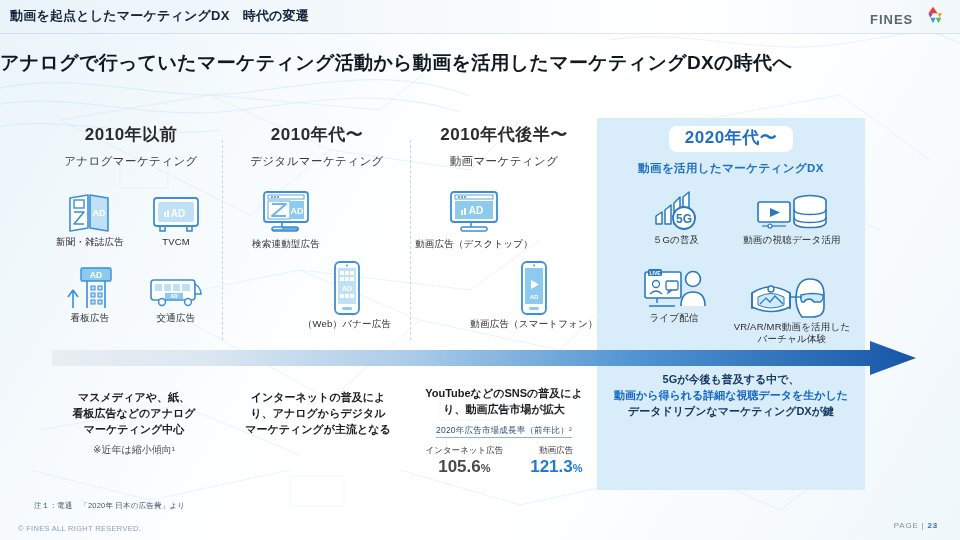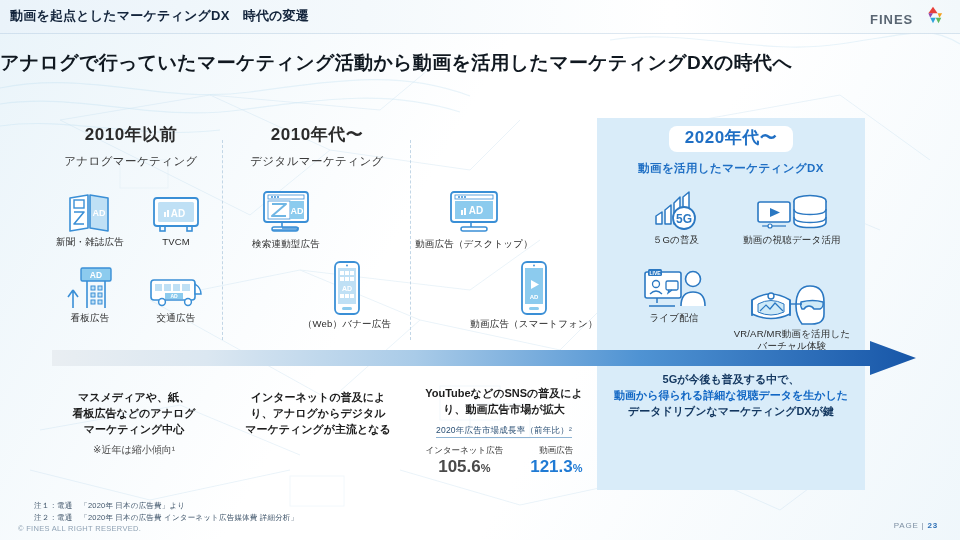--- a/index.html
+++ b/index.html
@@ -289,20 +289,24 @@
         <rect x="10" y="34" width="4" height="4" fill="#ffffff"></rect>
           <rect x="15" y="34" width="4" height="4" fill="#ffffff"></rect>
           <rect x="20" y="34" width="4" height="4" fill="#ffffff"></rect>
         <rect x="12" y="47" width="10" height="3" rx="1.5" fill="#8ccbee"></rect>
         <circle cx="17" cy="5.5" r="0.9" fill="#3a8fd6"></circle>
       </svg>
       <div class="cap">（Web）バナー広告</div>
     </div>
   </div>
 
+  <div class="col c3">
+    <div class="era">2010年代後半〜</div>
+    <div class="sub">動画マーケティング</div>
+  </div>
   <div class="icons" style="left:412px; top:190px; width:184px; height:152px; position:absolute;">
     <div class="icon-cell" style="left:0px; top:0; width:124px;">
       <svg width="58" height="46" viewBox="0 0 58 46">
         <rect x="6" y="2" width="46" height="30" rx="3" fill="#ffffff" stroke="#3a8fd6" stroke-width="1.8"></rect>
         <rect x="10" y="5" width="38" height="4" fill="#ffffff" stroke="#3a8fd6" stroke-width="0.8"></rect>
         <circle cx="14" cy="7" r="1" fill="#3a8fd6"></circle>
           <circle cx="17" cy="7" r="1" fill="#3a8fd6"></circle>
           <circle cx="20" cy="7" r="1" fill="#3a8fd6"></circle>
         <rect x="10" y="11" width="38" height="18" fill="#8ccbee"></rect>
         <text x="31" y="24" font-size="10" fill="#ffffff" text-anchor="middle" font-family="Liberation Sans, sans-serif" font-weight="bold">AD</text>
@@ -363,21 +367,21 @@
         <circle cx="15" cy="18" r="3.5" fill="none" stroke="#2b78c2" stroke-width="1.3"></circle>
         <path d="M9 28 q6 -6 12 0" fill="none" stroke="#2b78c2" stroke-width="1.3"></path>
         <rect x="25" y="15" width="12" height="9" rx="1.5" fill="none" stroke="#2b78c2" stroke-width="1.3"></rect>
         <path d="M28 24 L27 27 L31 24" fill="none" stroke="#2b78c2" stroke-width="1.2"></path>
         <path d="M16 32 L16 37 M8 40 L34 40" fill="none" stroke="#2b78c2" stroke-width="1.5"></path>
         <circle cx="52" cy="13" r="7.5" fill="#ffffff" stroke="#2b78c2" stroke-width="1.6"></circle>
         <path d="M40 40 q0 -14 12 -14 t12 14" fill="#ffffff" stroke="#2b78c2" stroke-width="1.6"></path>
       </svg>
       <div class="cap">ライブ配信</div>
     </div>
-    <div class="icon-cell wrapcap" style="left:126px; top:92px; width:132px;">
+    <div class="icon-cell wrapcap" style="left:126px; top:85px; width:132px;">
       <svg width="96" height="44" viewBox="0 0 96 44">
         <path d="M8 18 q18 -12 38 0 l0 14 q-19 9 -38 0 Z" fill="#ffffff" stroke="#2b78c2" stroke-width="1.6"></path>
         <path d="M14 22 q13 -7 26 0 l0 8 q-13 6 -26 0 Z" fill="#cfeaf8" stroke="#2b78c2" stroke-width="1"></path>
         <path d="M16 29 l6 -6 4 4 5 -6 8 8" fill="none" stroke="#2b78c2" stroke-width="1.2"></path>
         <circle cx="27" cy="14" r="3" fill="#ffffff" stroke="#2b78c2" stroke-width="1.4"></circle>
         <path d="M8 18 L8 34 M46 18 L46 34" stroke="#2b78c2" stroke-width="1.6" fill="none"></path>
         <path d="M66 4 q14 0 14 16 l0 12 q0 10 -12 10 l-10 0 q-6 -8 -6 -18 q0 -20 14 -20 Z" fill="#ffffff" stroke="#2b78c2" stroke-width="1.6"></path>
         <path d="M57 20 q12 -3 22 0 q1 5 -3 7 l-6 0 q-2 -3 -5 -3 t-5 3 l-2 0 q-2 -3 -1 -7 Z" fill="#cfeaf8" stroke="#2b78c2" stroke-width="1.4"></path>
         <path d="M46 22 L58 22" stroke="#2b78c2" stroke-width="1.4"></path>
       </svg>
@@ -431,21 +435,20 @@
   </div>
 
   <div class="desc d4">
     <div class="line1">5Gが今後も普及する中で、</div>
     <div class="line2">動画から得られる詳細な視聴データを生かした</div>
     <div class="line3">データドリブンなマーケティングDXが鍵</div>
   </div>
 
   <div class="footnotes">
     <div>注１：電通　「2020年 日本の広告費」より</div>
-    <div>注２：電通　「2020年 日本の広告費 インターネット広告媒体費 詳細分析」</div>
   </div>
   <div class="copyright">© FINES ALL RIGHT RESERVED.</div>
   <div class="pagenum">
     <span>PAGE |</span>
     <b>23</b>
   </div>
 
 </div>
 
 </body></html>

